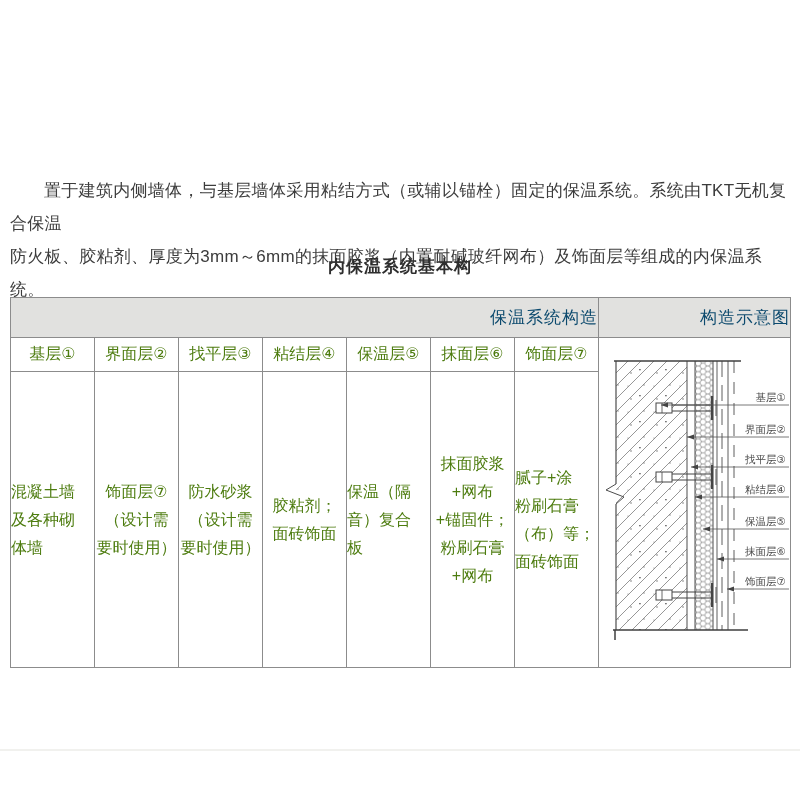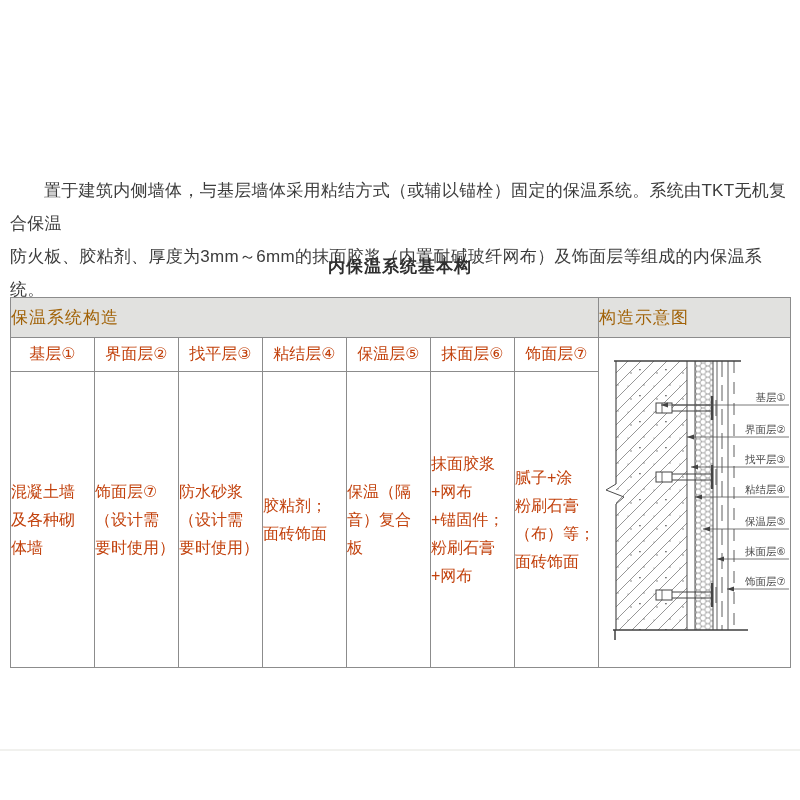--- a/index.html
+++ b/index.html
@@ -14,35 +14,35 @@
   }
   .table-title{
     position:absolute;left:0;top:255px;width:100%;text-align:center;
     font-size:17px;font-weight:bold;color:#2e2e2e;letter-spacing:1px;
   }
   table.construction{
     position:absolute;left:10px;top:297px;width:780px;
     border-collapse:collapse;table-layout:fixed;
   }
   table.construction th,table.construction td{
-    border:1px solid #8c8c8c;padding:0;font-weight:normal;color:#c2410c;
+    border:1px solid #8c8c8c;padding:0;font-weight:normal;color:#4d7c0f;
   }
   tr.group-header th{
-    background:#e1e1df;height:39px;font-size:17px;color:#a16207;
-    text-align:left;vertical-align:middle;letter-spacing:1px;
+    background:#e1e1df;height:39px;font-size:17px;color:#0c4a6e;
+    text-align:right;vertical-align:middle;letter-spacing:1px;
   }
   tr.col-header th{
     height:33px;font-size:16px;text-align:center;vertical-align:middle;background:#ffffff;
   }
   tr.body-row td{
     height:294px;vertical-align:middle;font-size:16px;line-height:28px;
     white-space:pre-line;background:#ffffff;
   }
   td.al{text-align:left;padding:0 2px 0 7px;}
-  td.ac{padding:0 1px;}
+  td.ac{text-align:center;padding:0 1px;}
   td.diagram-cell{vertical-align:top;background:#ffffff;padding:0;}
   svg.diag{display:block;}
   .faint-line{
     position:absolute;left:0;top:749px;width:800px;height:2px;
     background:#f1f1ee;
   }
 </style>
 </head>
 <body>
 

